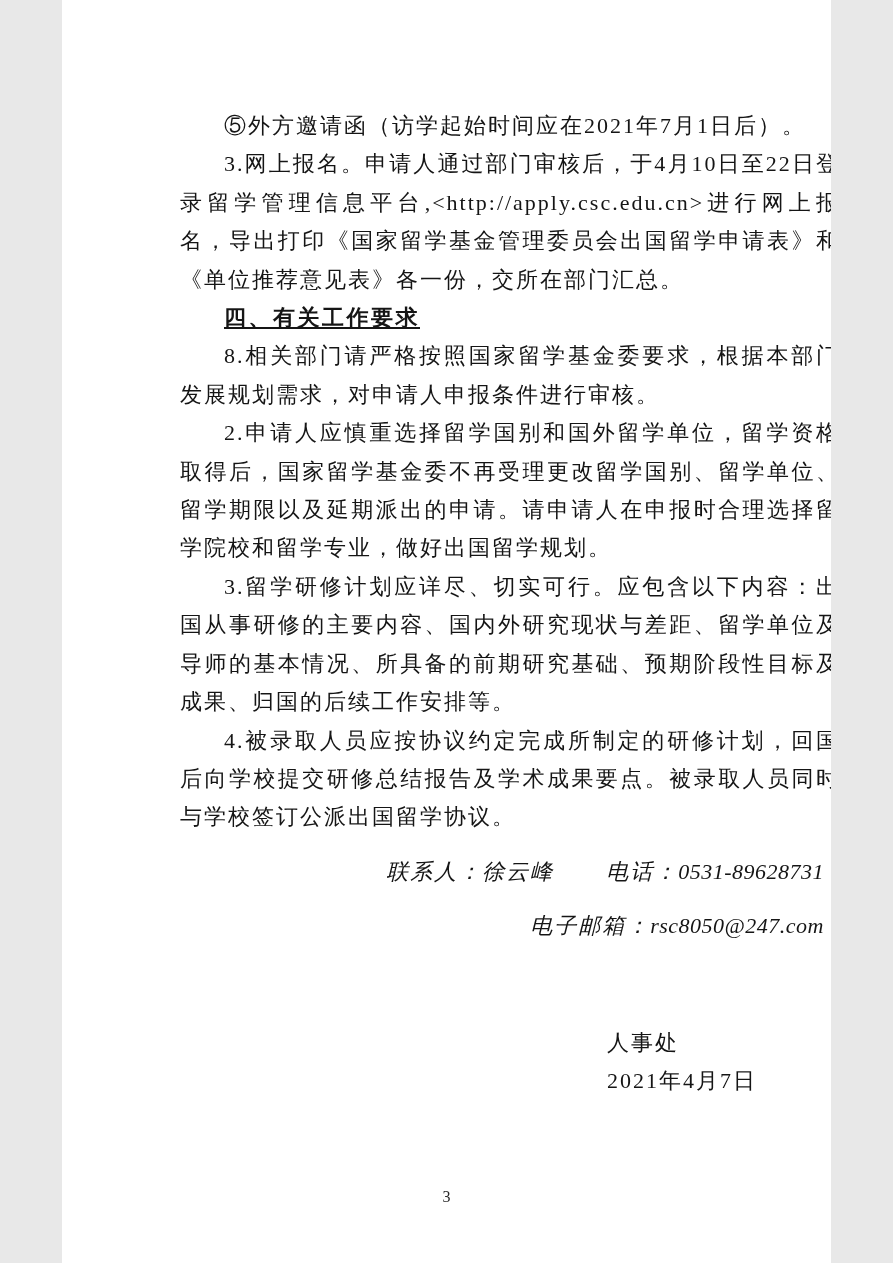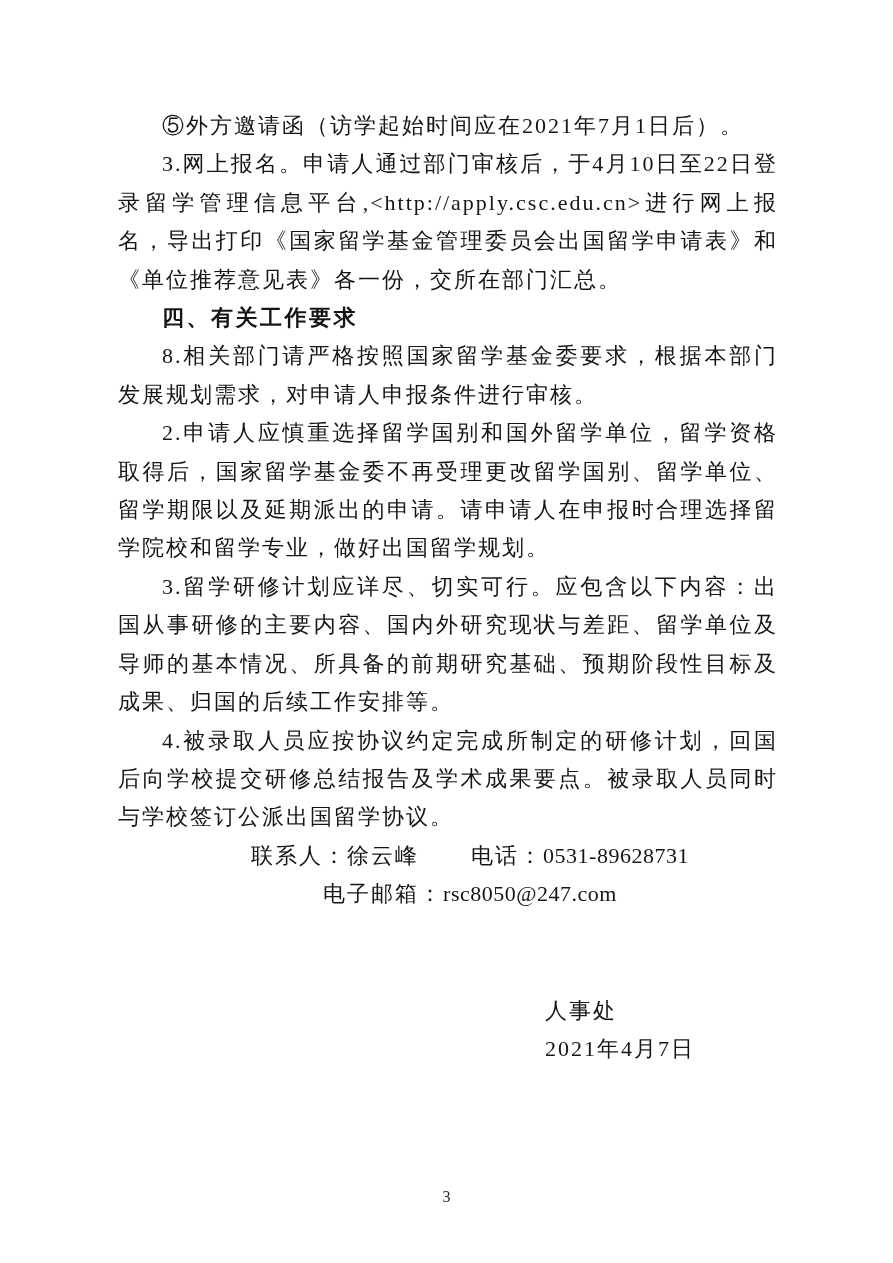--- a/index.html
+++ b/index.html
@@ -2,21 +2,21 @@
 <html><head>
 <meta charset="utf-8">
 <style>
   html, body {
     margin: 0;
     padding: 0;
     background: #e8e8e8;
   }
   .page {
     position: relative;
-    width: 893px;
+    width: 769px;
     height: 1263px;
     margin: 0 auto;
     background: #ffffff;
     overflow: hidden;
     font-family: "Liberation Serif", "DejaVu Serif", serif;
     color: #151515;
   }
   .content {
     position: absolute;
     top: 107px;
@@ -30,25 +30,27 @@
   .para {
     margin: 0;
     text-indent: 2em;
   }
   .heading {
     margin: 0;
     font-size: 22px;
     font-weight: 700;
     text-indent: 2em;
     letter-spacing: 2.5px;
+    text-decoration: underline;
   }
   .contact-line {
-    margin: 0;
+    margin: 16px;
     text-indent: 2em;
-    text-align: center;
+    text-align: right;
+    font-style: italic;
   }
   .contact-gap {
     display: inline-block;
     width: 52px;
   }
   .phone-number, .email-address {
     letter-spacing: 0.5px;
   }
   .signature {
     margin-top: 78px;

